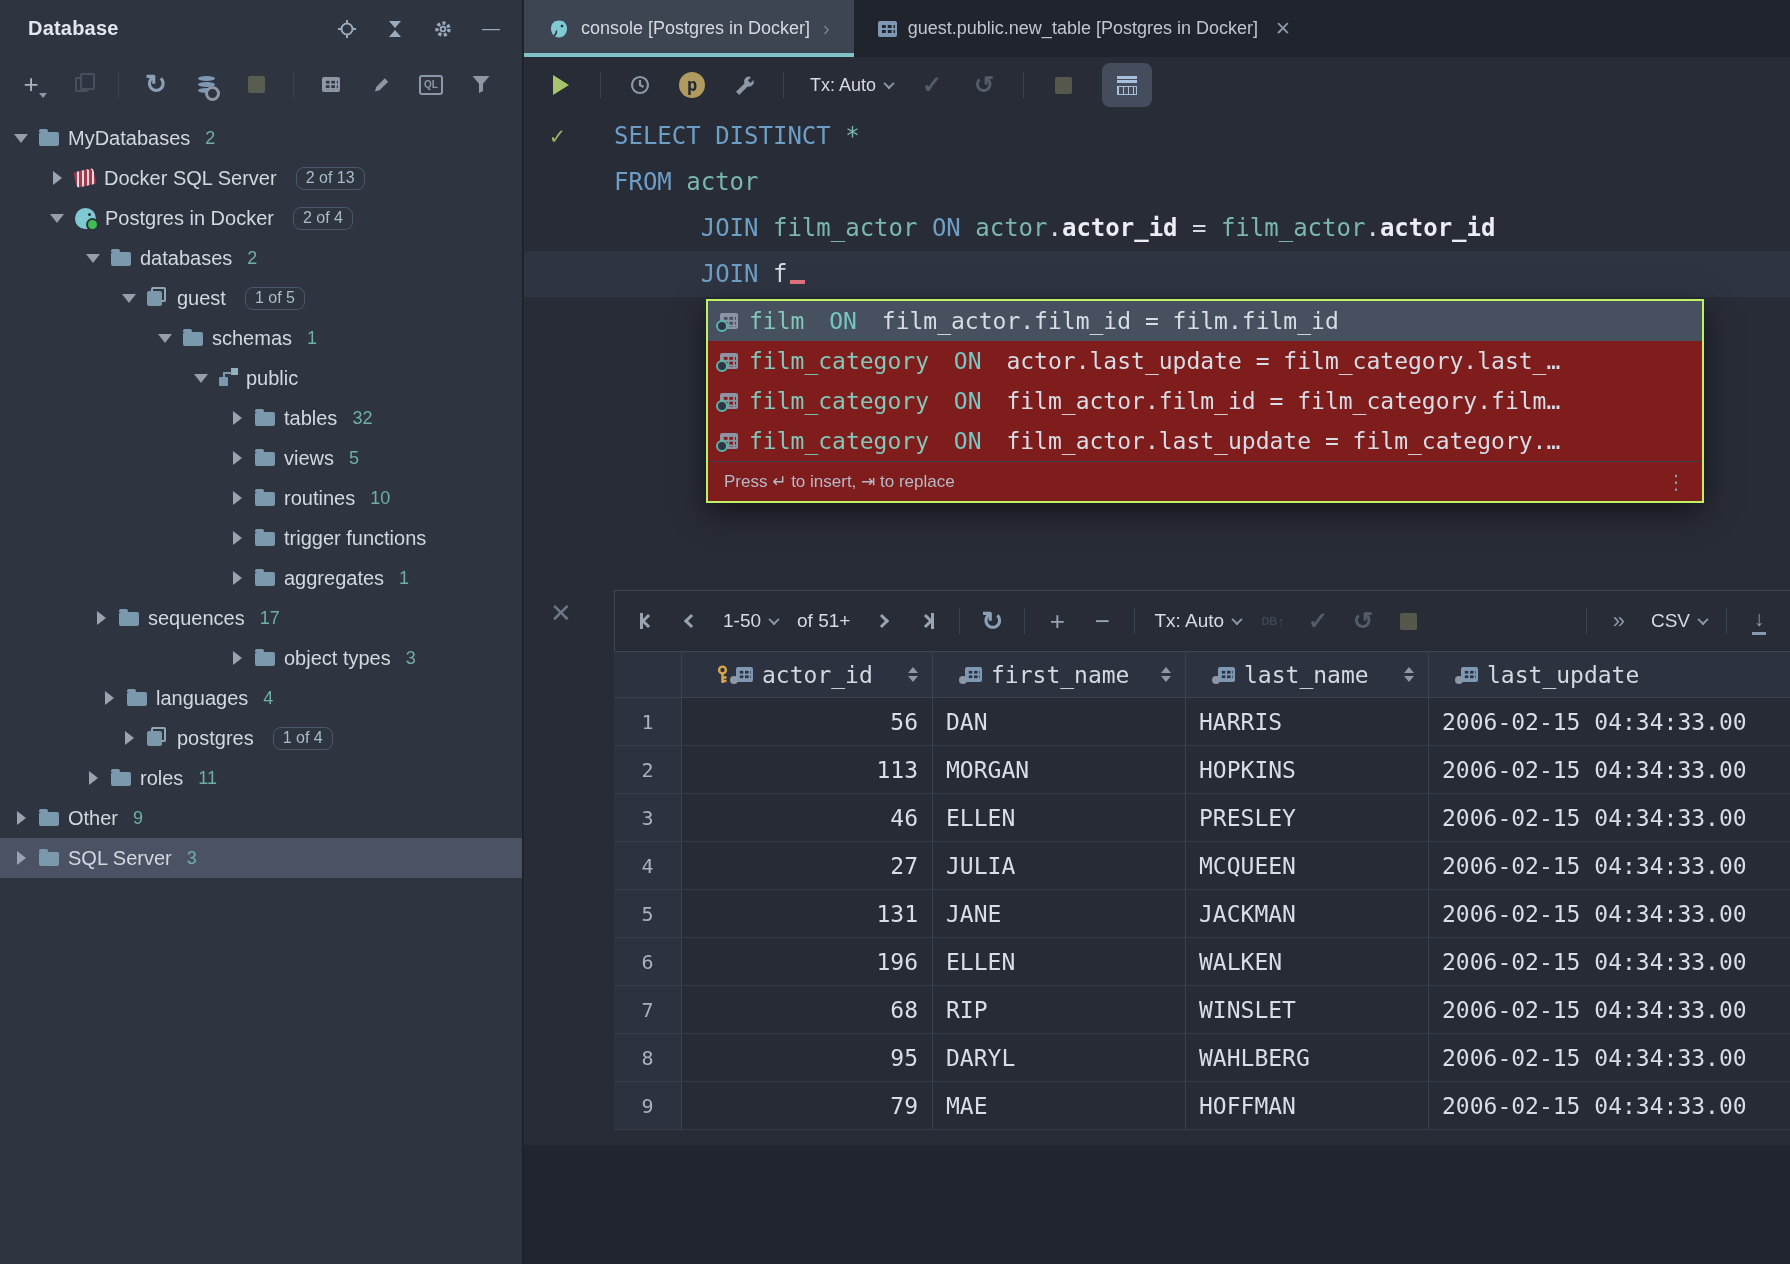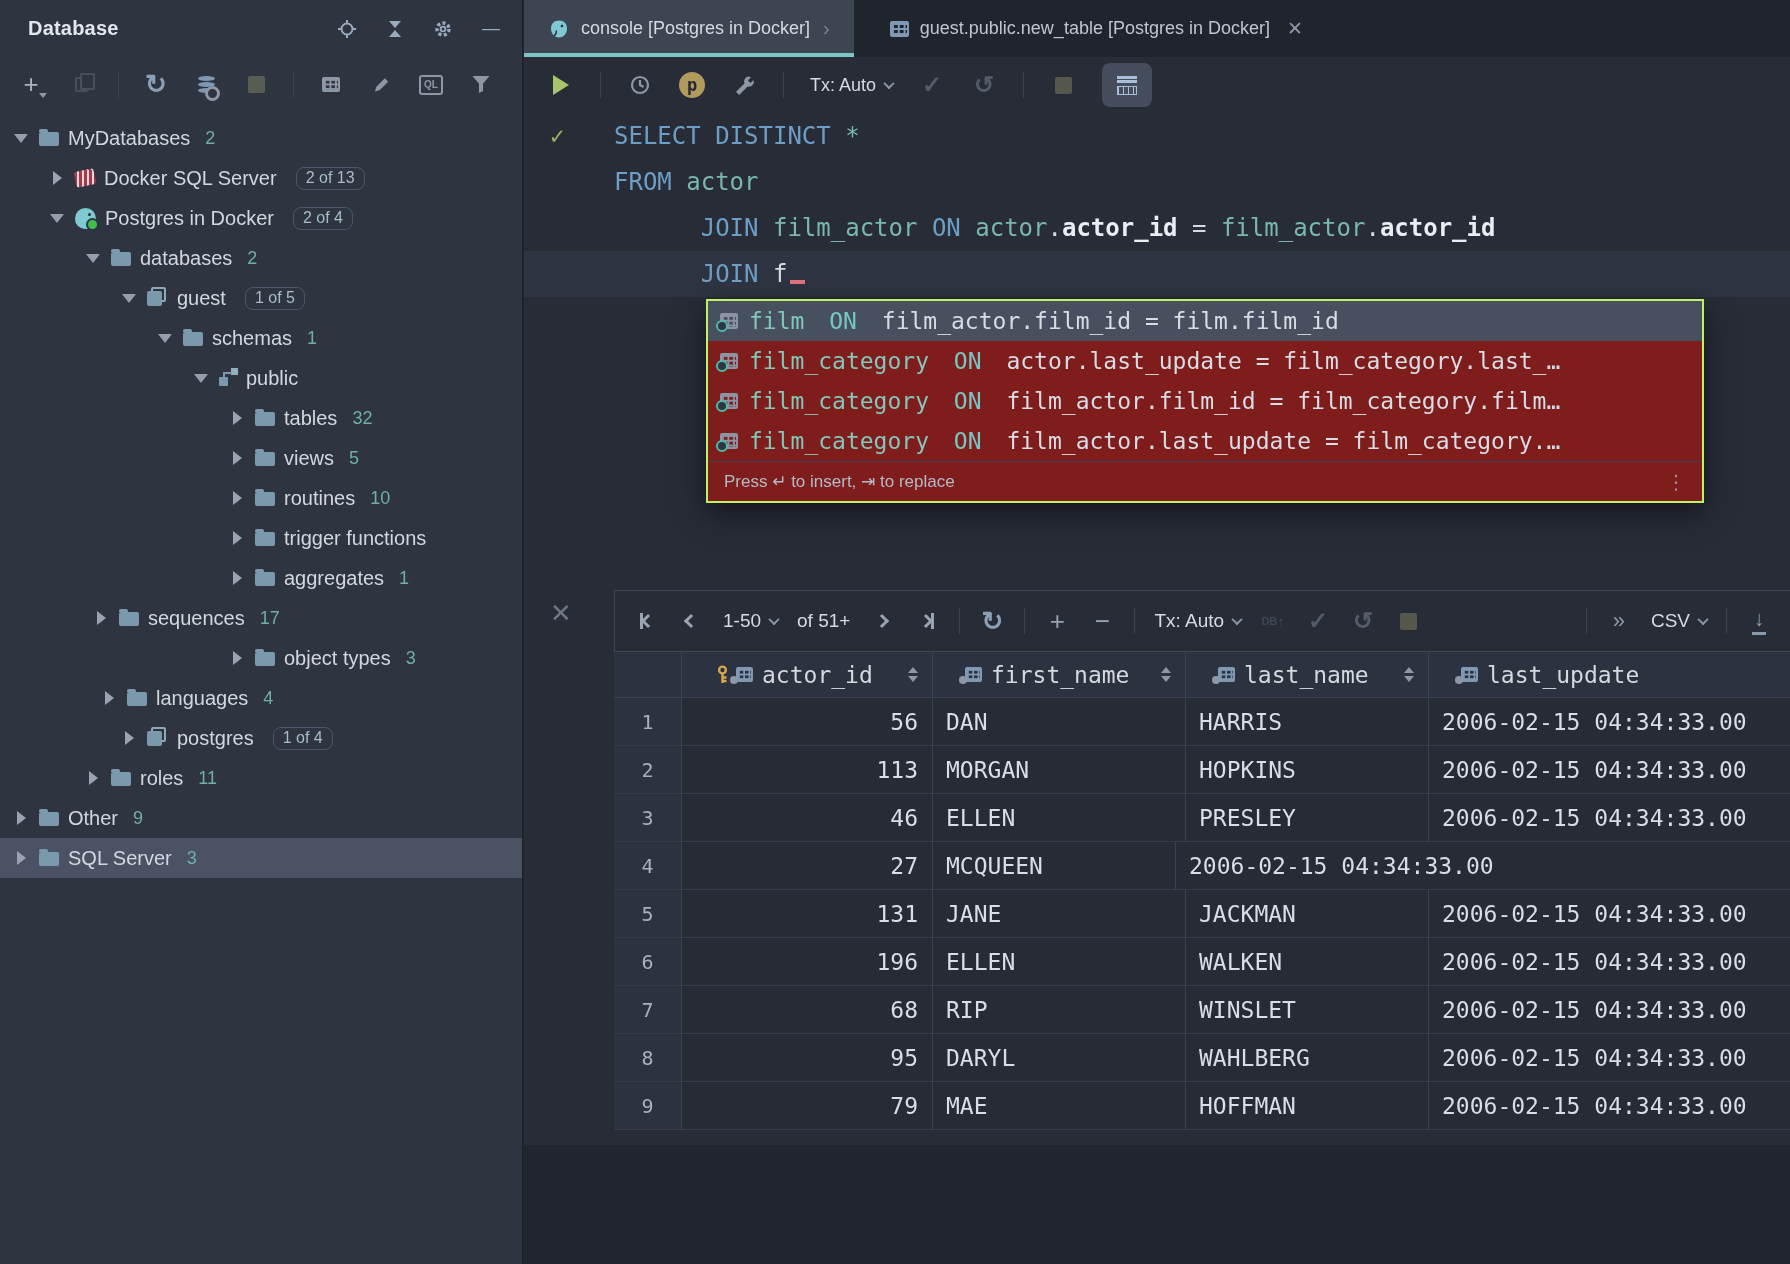--- a/index.html
+++ b/index.html
@@ -110,21 +110,21 @@
                           border-bottom:7px solid #9aabc0; }
   .ier-bars { width:20px; height:7px; border-top:3px solid #a8c0dc; border-bottom:3px solid #a8c0dc;
               display:block; }
   .ier-grid { width:20px; height:9px; margin-top:3px; display:block; border:1.5px solid #a8c0dc;
         background-image:linear-gradient(90deg,#a8c0dc 1.5px,transparent 1.5px);
         background-size:5px 9px; }
 
   
   .main { position:absolute; left:524px; top:0; right:0; bottom:0; background:#282c37; }
   .tabbar { position:absolute; left:0; top:0; right:0; height:57px; background:#20242d;
-            display:flex; align-items:stretch;gap:12px; }
+            display:flex; align-items:stretch; }
   .tab { display:flex; align-items:center; gap:11px; padding:0 24px; font-size:18px; color:#c0c6d0;
          position:relative; white-space:nowrap; }
   .tab.active { background:#3d4452; color:#d6dae2; }
   .tab.active::after { content:''; position:absolute; left:0; right:0; bottom:0; height:4px; background:#7fc3c9; }
   .tab .tchev { color:#7b8290; font-size:20px; margin-left:2px; }
   .tab .tclose { color:#8d95a3; font-size:19px; margin-left:6px; }
 
   .ed-toolbar { position:absolute; left:0; top:57px; right:0; height:56px;
                 display:flex; align-items:center; gap:26px; padding-left:24px; }
 
@@ -647,20 +647,21 @@
           <div class="tr">
             <div class="td-gutter">3</div>
             <div class="td al-r" style="width: 251px;">46</div>
             <div class="td al-l" style="width: 253px;">ELLEN</div>
             <div class="td al-l" style="width: 243px;">PRESLEY</div>
             <div class="td al-l" style="width: 362px;">2006-02-15 04:34:33.00</div>
           </div>
           <div class="tr">
             <div class="td-gutter">4</div>
             <div class="td al-r" style="width: 251px;">27</div>
+            <div class="td al-l" style="width: 253px;">JULIA</div>
             <div class="td al-l" style="width: 243px;">MCQUEEN</div>
             <div class="td al-l" style="width: 362px;">2006-02-15 04:34:33.00</div>
           </div>
           <div class="tr">
             <div class="td-gutter">5</div>
             <div class="td al-r" style="width: 251px;">131</div>
             <div class="td al-l" style="width: 253px;">JANE</div>
             <div class="td al-l" style="width: 243px;">JACKMAN</div>
             <div class="td al-l" style="width: 362px;">2006-02-15 04:34:33.00</div>
           </div>

